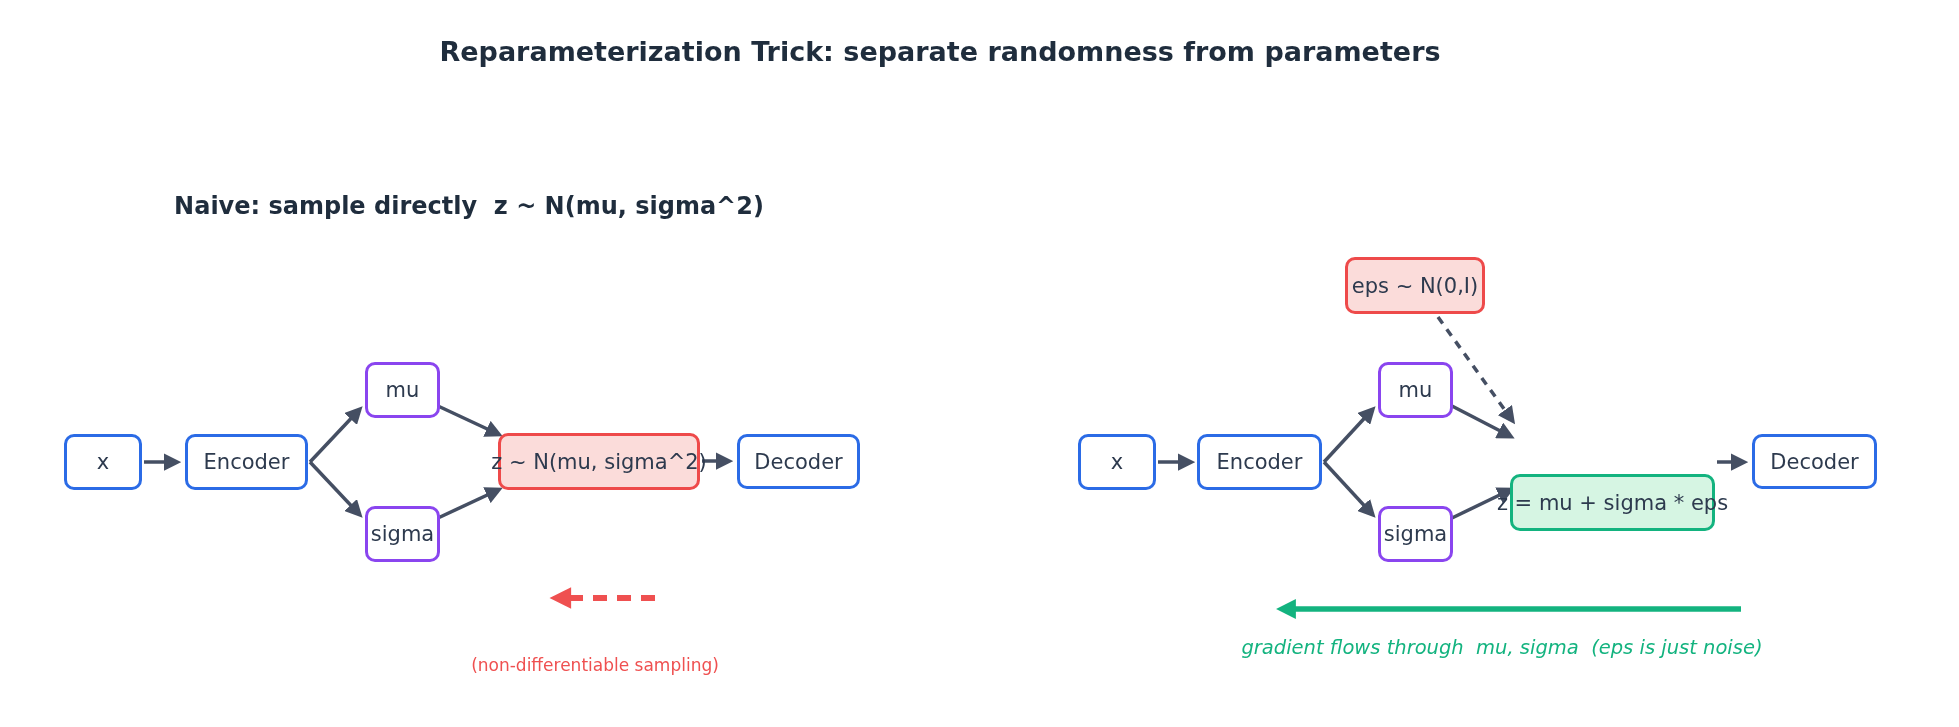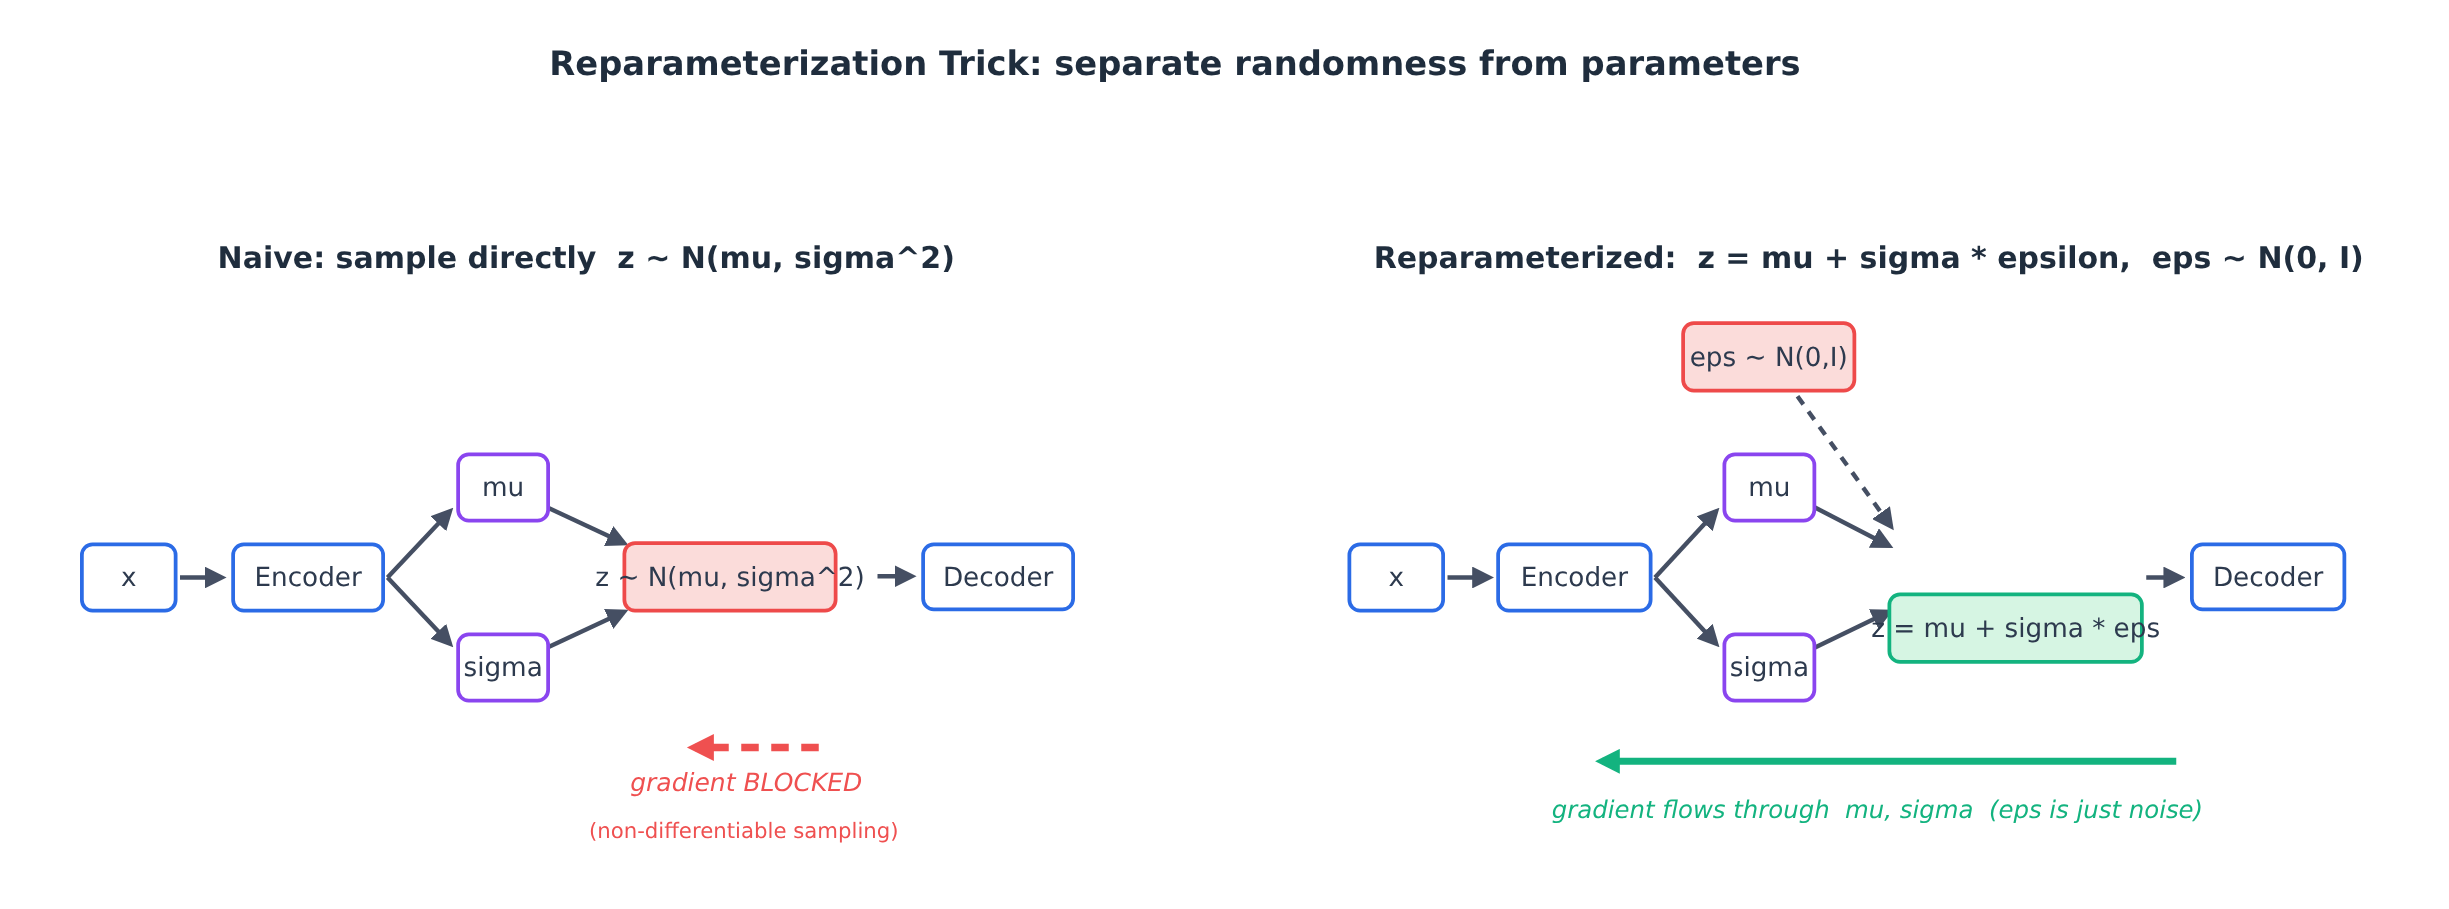--- a/index.html
+++ b/index.html
@@ -25,21 +25,21 @@
   }
   .node.purple { border-color:var(--purple); }
   .node.redbox { border-color:var(--red);   background:var(--red-fill); }
   .node.greenbox { border-color:var(--green); background:var(--green-fill); }
 
   
   #l-x       { left:64px;  top:434px; width:78px;  height:56px; }
   #l-encoder { left:185px; top:434px; width:123px; height:56px; }
   #l-mu      { left:365px; top:362px; width:75px;  height:56px; }
   #l-sigma   { left:365px; top:506px; width:75px;  height:56px; }
-  #l-z       { left:498px; top:433px; width:172px; height:57px; }
+  #l-z       { left:498px; top:433px; width:202px; height:57px; }
   #l-decoder { left:737px; top:434px; width:123px; height:55px; }
   
   #r-x       { left:1078px; top:434px; width:78px;  height:56px; }
   #r-encoder { left:1197px; top:434px; width:125px; height:56px; }
   #r-mu      { left:1378px; top:362px; width:75px;  height:56px; }
   #r-sigma   { left:1378px; top:506px; width:75px;  height:56px; }
   #r-eps     { left:1345px; top:257px; width:140px; height:57px;text-align:center; }
   #r-z       { left:1510px; top:434px; width:205px; height:57px;margin-top:40px; }
   #r-decoder { left:1752px; top:434px; width:125px; height:55px; }
 
@@ -57,21 +57,20 @@
   #anno-nondiff  { top:655px; left:445px; width:300px; font-size:17px; color:var(--red-anno); }
   #anno-flows    { top:636px; left:1202px; width:600px; font-size:19.5px; font-style:italic; color:var(--green); }
 </style>
 </head>
 <body>
 
 <div id="canvas">
 
   <div class="ttl" id="main-title">Reparameterization Trick: separate randomness from parameters</div>
   <div class="ttl" id="left-subtitle">Naive: sample directly  z ~ N(mu, sigma^2)</div>
-  <div class="ttl" id="right-subtitle">Reparameterized:  z = mu + sigma * epsilon,  eps ~ N(0, I)</div>
 
   <svg id="arrows" width="1959" height="727" viewBox="0 0 1959 727">
     <defs>
       <marker id="headSlate" markerUnits="strokeWidth" markerWidth="5" markerHeight="5" viewBox="0 0 10 10" refX="7" refY="5" orient="auto">
         <path class="mk-slate" d="M0,0 L10,5 L0,10 z"></path>
       </marker>
       <marker id="headRed" markerUnits="strokeWidth" markerWidth="4.2" markerHeight="3.6" viewBox="0 0 10 10" refX="7" refY="5" orient="auto">
         <path class="mk-red" d="M0,0 L10,5 L0,10 z"></path>
       </marker>
       <marker id="headGreen" markerUnits="strokeWidth" markerWidth="4.2" markerHeight="3.6" viewBox="0 0 10 10" refX="7" refY="5" orient="auto">
@@ -132,17 +131,16 @@
   <div class="node redbox" id="r-eps">
     <span>eps ~ N(0,I)</span>
     </div>
   <div class="node greenbox" id="r-z">
     <span>z = mu + sigma * eps</span>
     </div>
   <div class="node" id="r-decoder">
     <span>Decoder</span>
     </div>
 
-  <div class="anno" id="anno-blocked">gradient BLOCKED</div>
   <div class="anno" id="anno-nondiff">(non-differentiable sampling)</div>
   <div class="anno" id="anno-flows">gradient flows through  mu, sigma  (eps is just noise)</div>
 
 </div>
 
 </body></html>

